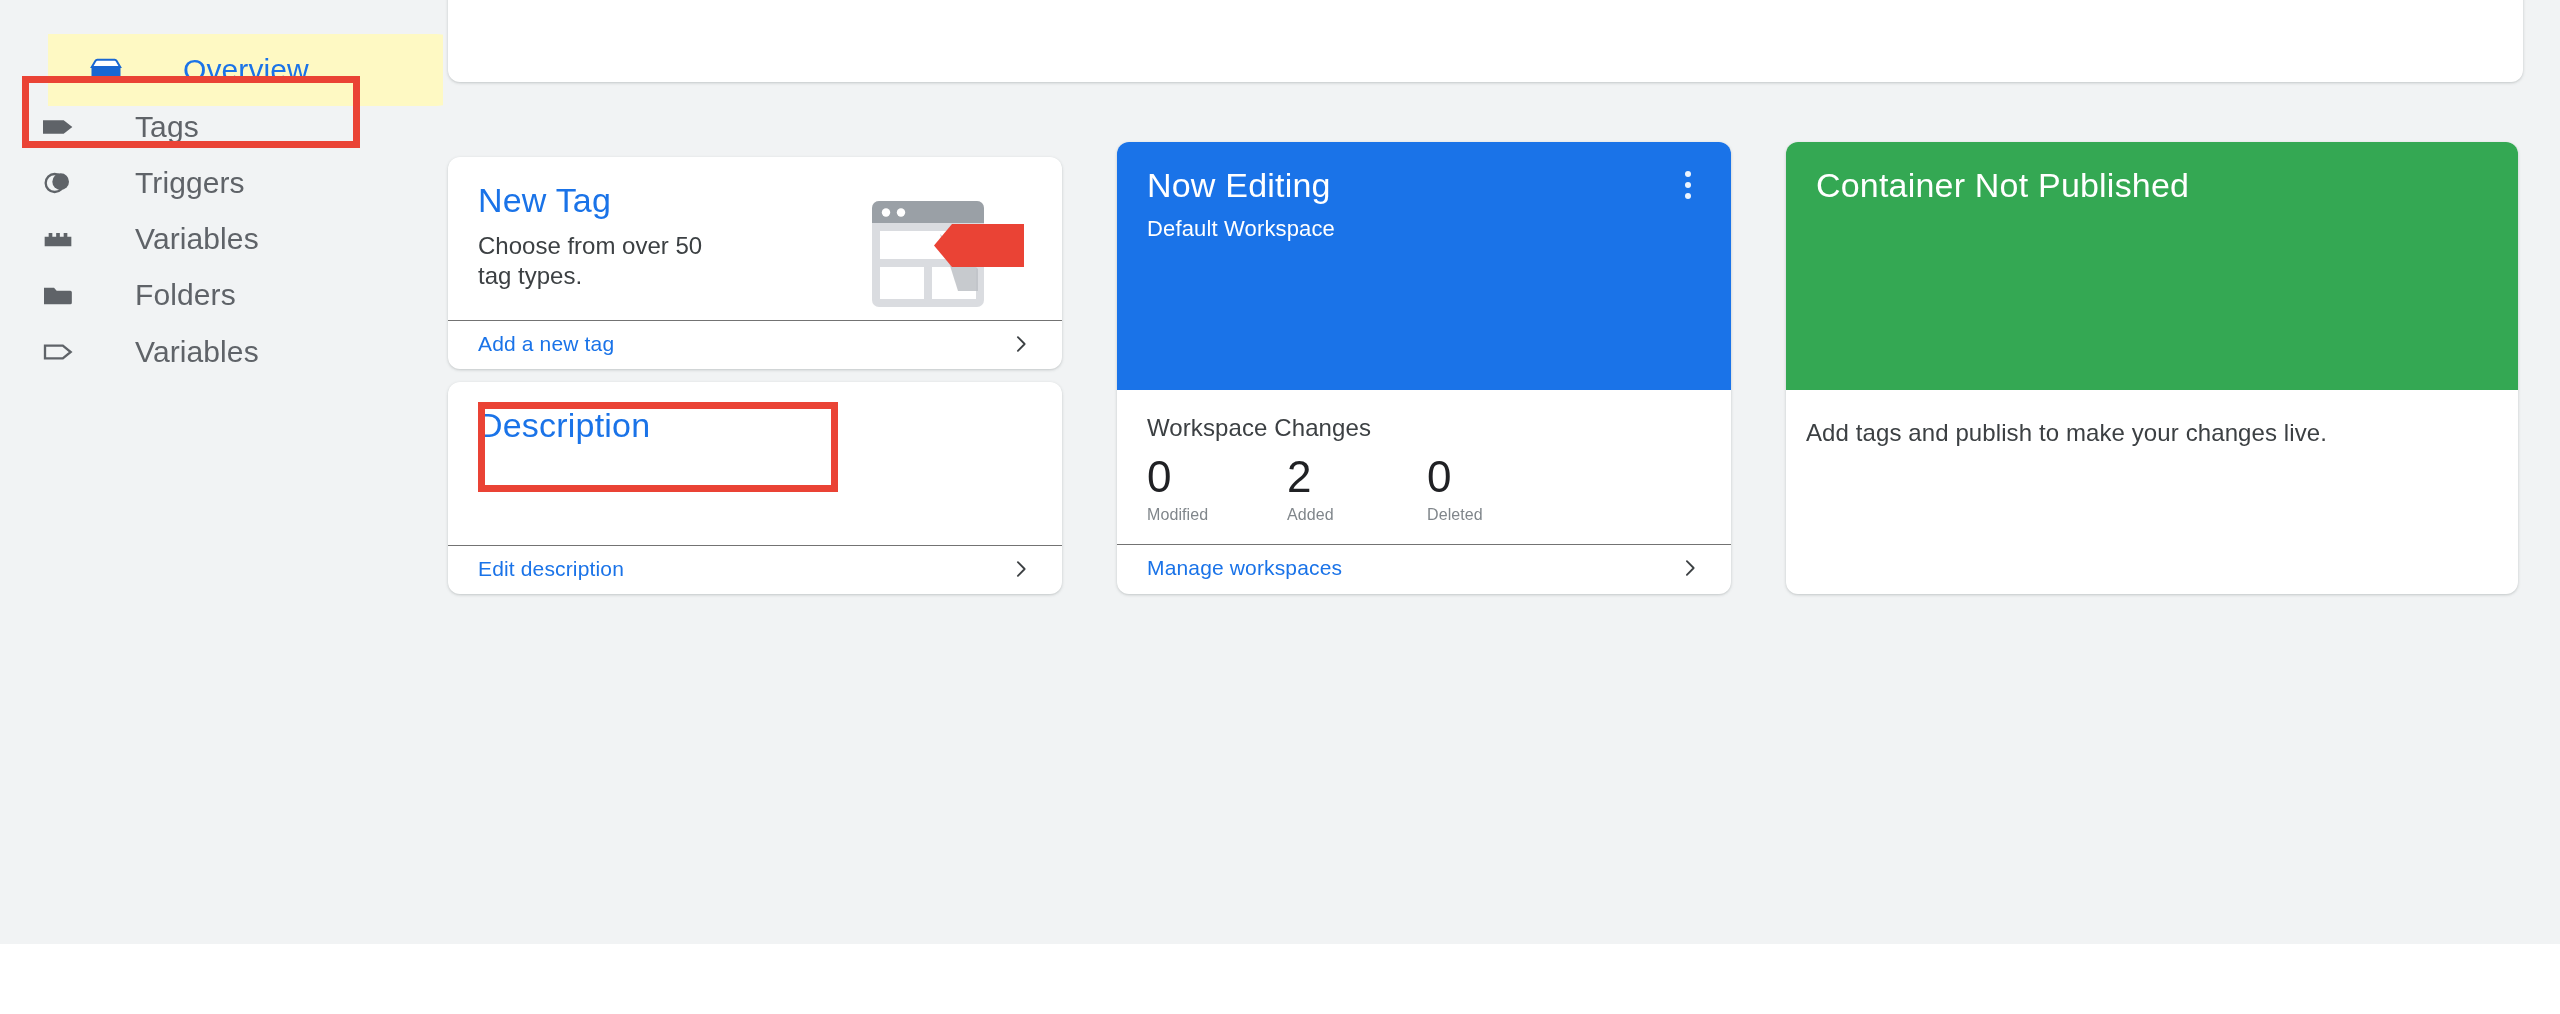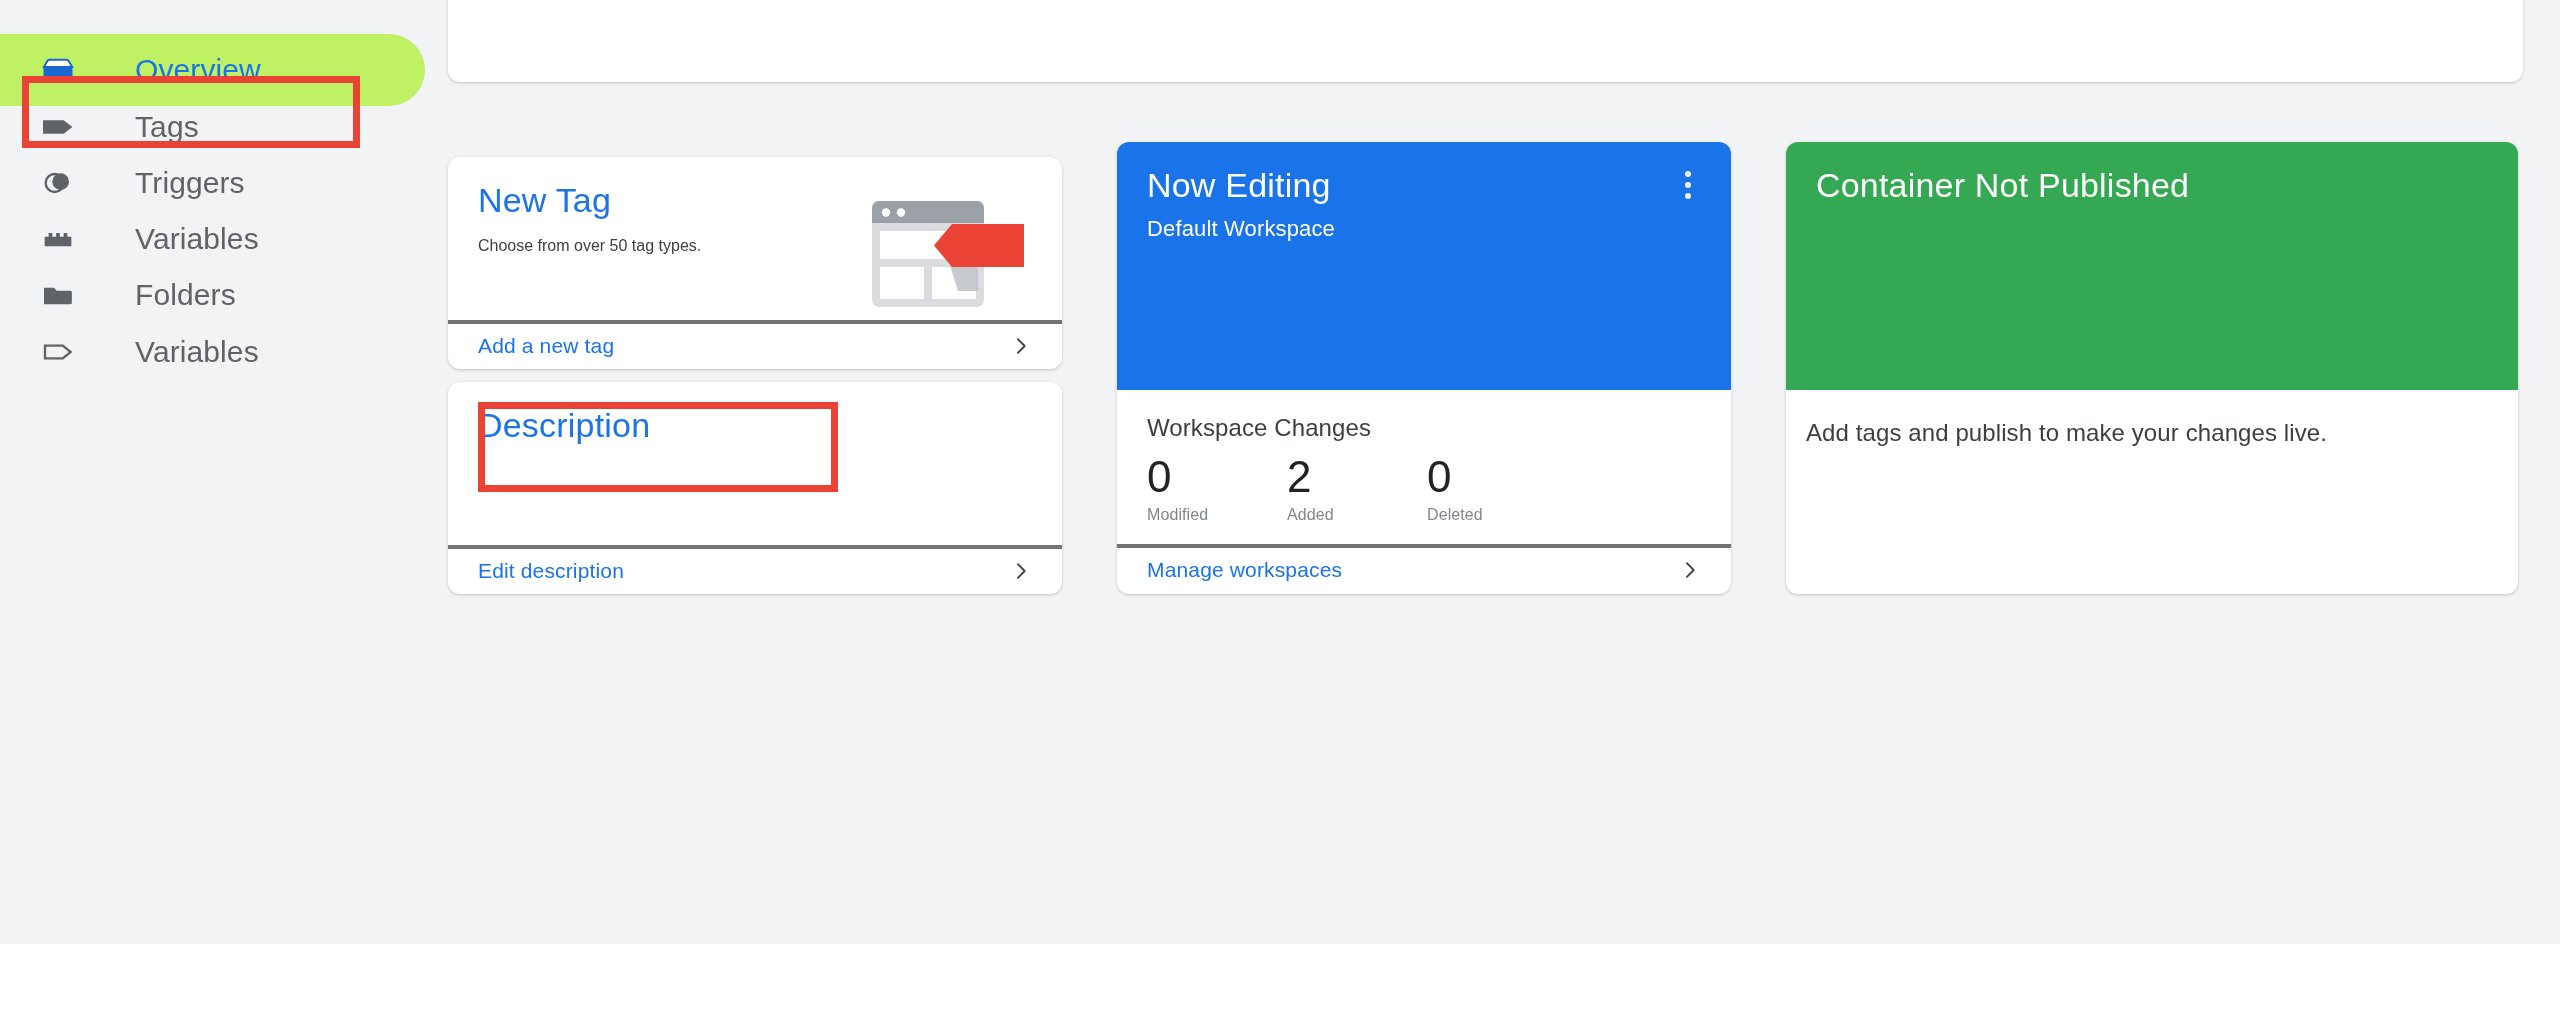--- a/index.html
+++ b/index.html
@@ -33,21 +33,22 @@
     position: absolute;
     left: 0;
     width: 425px;
     height: 72px;
     display: flex;
     align-items: center;
     cursor: pointer;
     border-radius: 0 36px 36px 0;
   }
   .nav-item.active {
-    background: #bef264;
+    background: #fef9c3;
+    margin-left: 48px;
   }
 
   .nav-icon {
     position: absolute;
     left: 35px;
     width: 46px;
     height: 46px;
     display: flex;
     align-items: center;
     justify-content: center;
@@ -113,36 +114,36 @@
     padding: 24px 26px 0 30px;
   }
   #card-newtag .card-title {
     font-size: 34px;
     color: #1a73e8;
     font-weight: 400;
     letter-spacing: 0.2px;
   }
   #card-newtag .card-sub {
     margin-top: 11px;
-    font-size: 16px;
+    font-size: 24px;
     line-height: 30px;
     color: #3c4043;
     width: 250px;
   }
   .newtag-illustration {
     position: absolute;
     right: 22px; top: 36px;
     width: 186px;
     height: 122px;
   }
 
   .card-footer {
     position: relative;
     height: 47px;
-    border-top: 4px solid #737373;
+    border-top: 1px solid #737373;
     display: flex;
     align-items: center;
     padding: 0 26px 0 30px;
     cursor: pointer;
   }
   .card-footer .flink {
     font-size: 21px;
     color: #1a73e8;
     font-weight: 500;
     letter-spacing: 0.15px;

